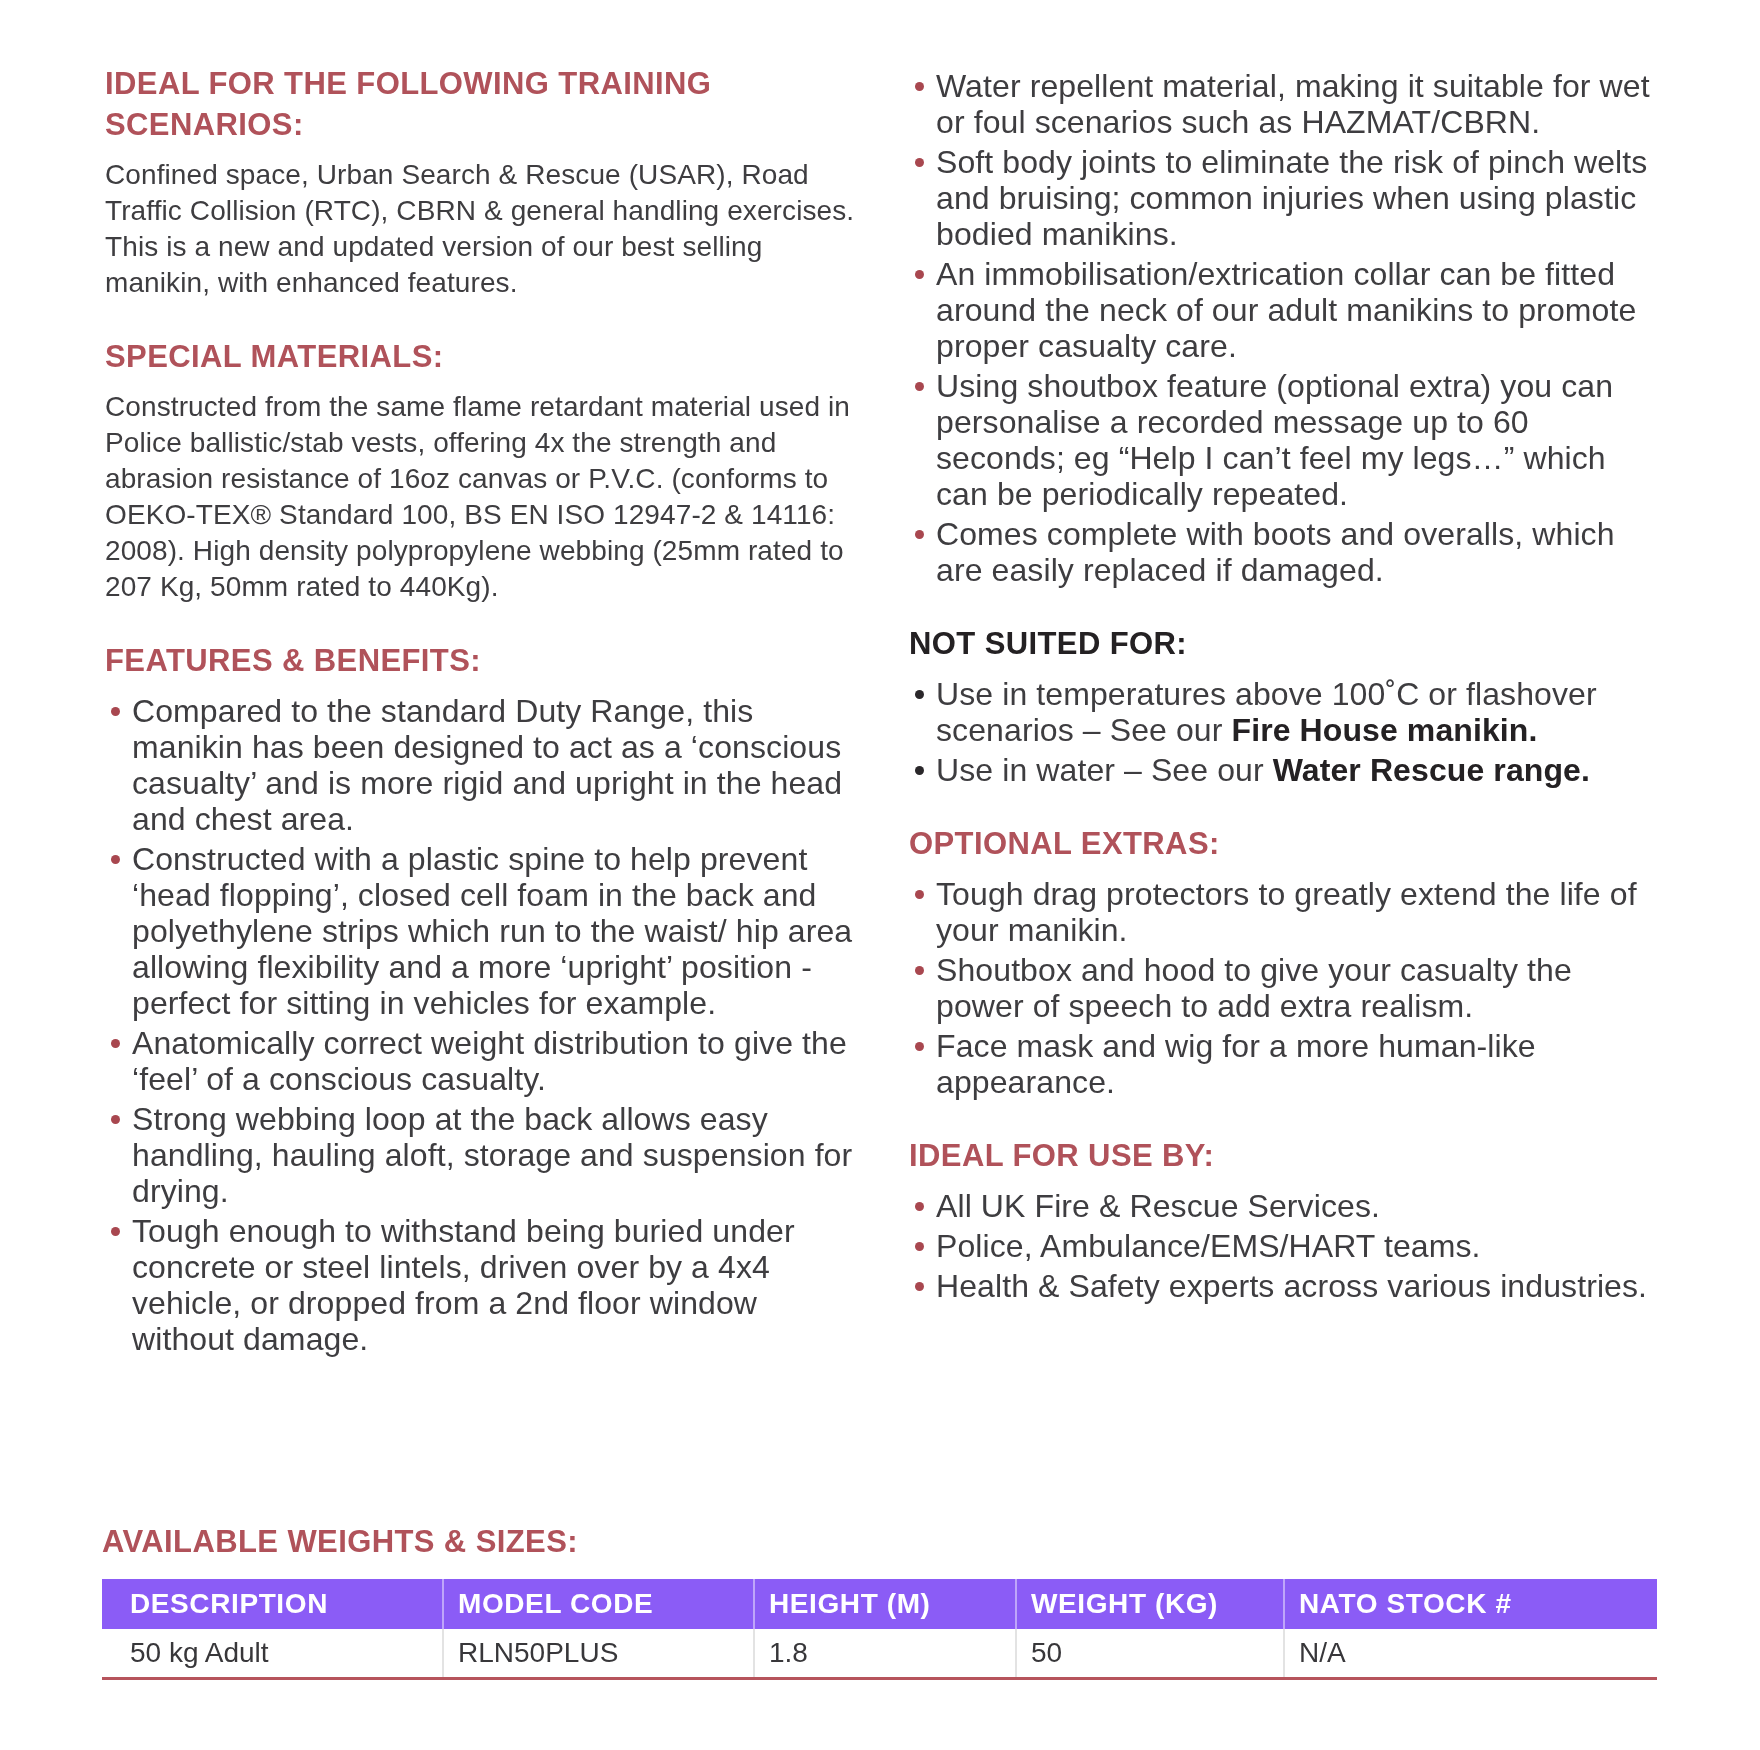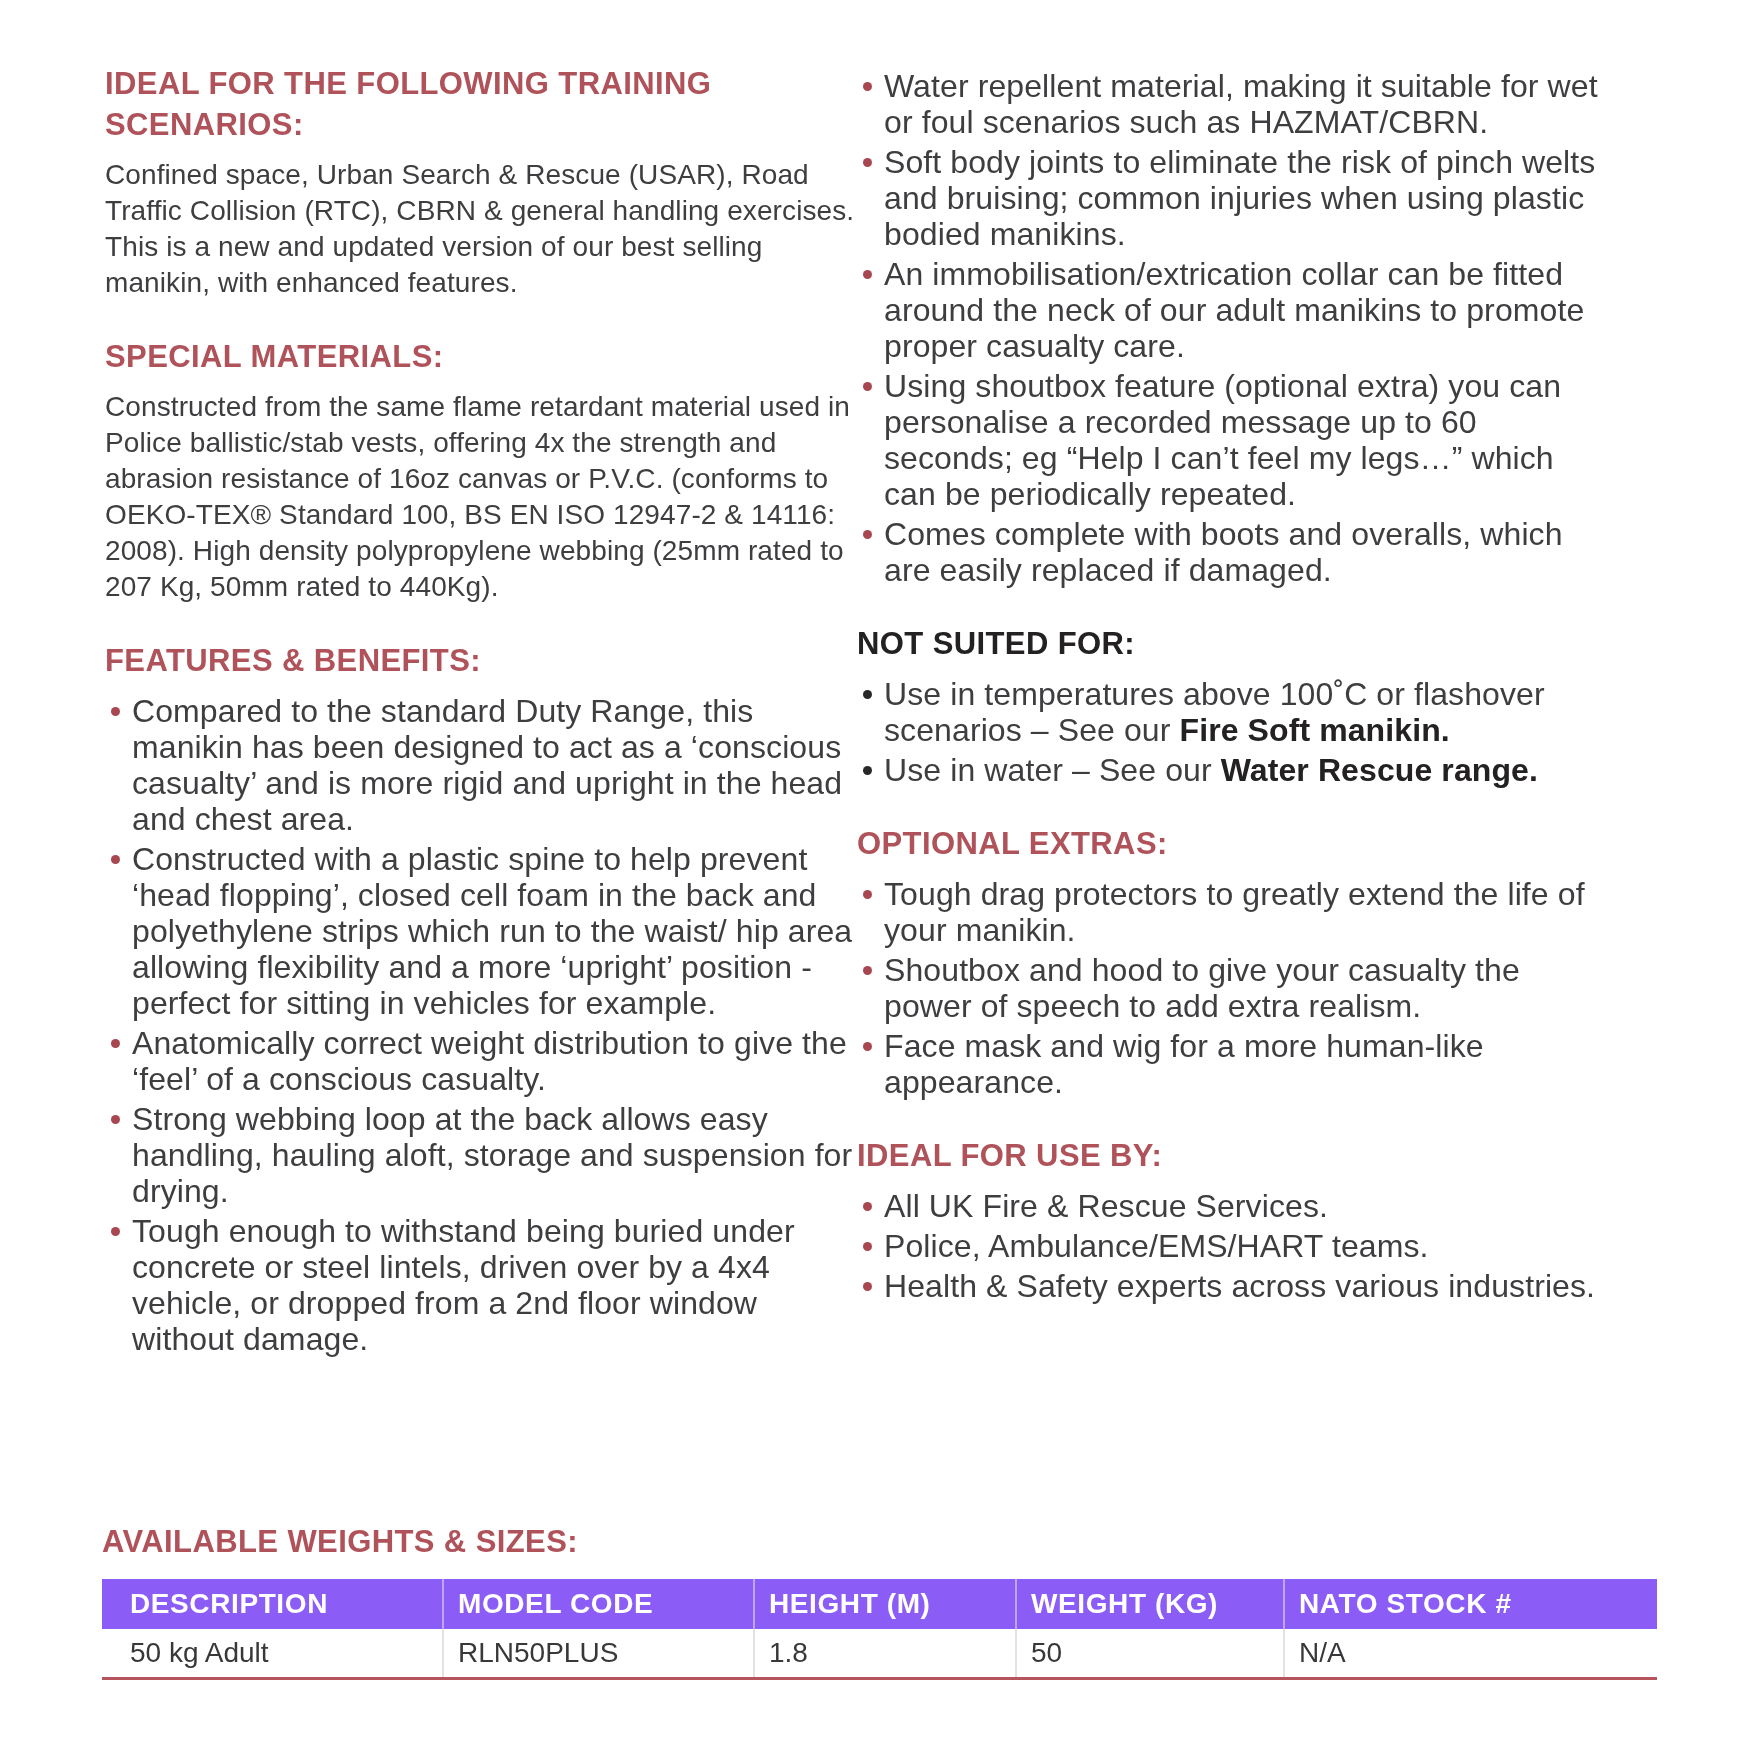--- a/index.html
+++ b/index.html
@@ -8,20 +8,21 @@
     width: 1760px;
     height: 1750px;
     background: #ffffff;
     font-family: "Liberation Sans", sans-serif;
     color: #3e3d40;
     overflow: hidden;
   }
   .columns {
     display: flex;
     padding: 64px 100px 0 105px;
+    gap: 52px;
     box-sizing: border-box;
   }
   .col-left  { width: 752px; flex: 0 0 752px; }
   .col-right { width: 751px; flex: 0 0 751px; }
 
   h2.sec {
     font-size: 31px;
     line-height: 1.32;
     font-weight: 700;
     letter-spacing: 0.4px;
@@ -133,21 +134,21 @@
         <li>Water repellent material, making it suitable for wet or foul scenarios such as HAZMAT/CBRN.</li>
         <li>Soft body joints to eliminate the risk of pinch welts and bruising; common injuries when using plastic bodied manikins.</li>
         <li>An immobilisation/extrication collar can be fitted around the neck of our adult manikins to promote proper casualty care.</li>
         <li>Using shoutbox feature (optional extra) you can personalise a recorded message up to 60 seconds; eg “Help I can’t feel my legs…” which can be periodically repeated.</li>
         <li>Comes complete with boots and overalls, which are easily replaced if damaged.</li>
       </ul>
 
       <h2 class="sec dark">NOT SUITED FOR:</h2>
       <ul class="bullets dark-bullets">
         <li>
-          <span>Use in temperatures above 100˚C or flashover scenarios – See our </span><strong>Fire Soft manikin.</strong>
+          <span>Use in temperatures above 100˚C or flashover scenarios – See our </span><strong>Fire House manikin.</strong>
         </li>
         <li>
           <span>Use in water – See our </span><strong>Water Rescue range.</strong>
         </li>
       </ul>
 
       <h2 class="sec">OPTIONAL EXTRAS:</h2>
       <ul class="bullets">
         <li>Tough drag protectors to greatly extend the life of your manikin.</li>
         <li>Shoutbox and hood to give your casualty the power of speech to add extra realism.</li>

